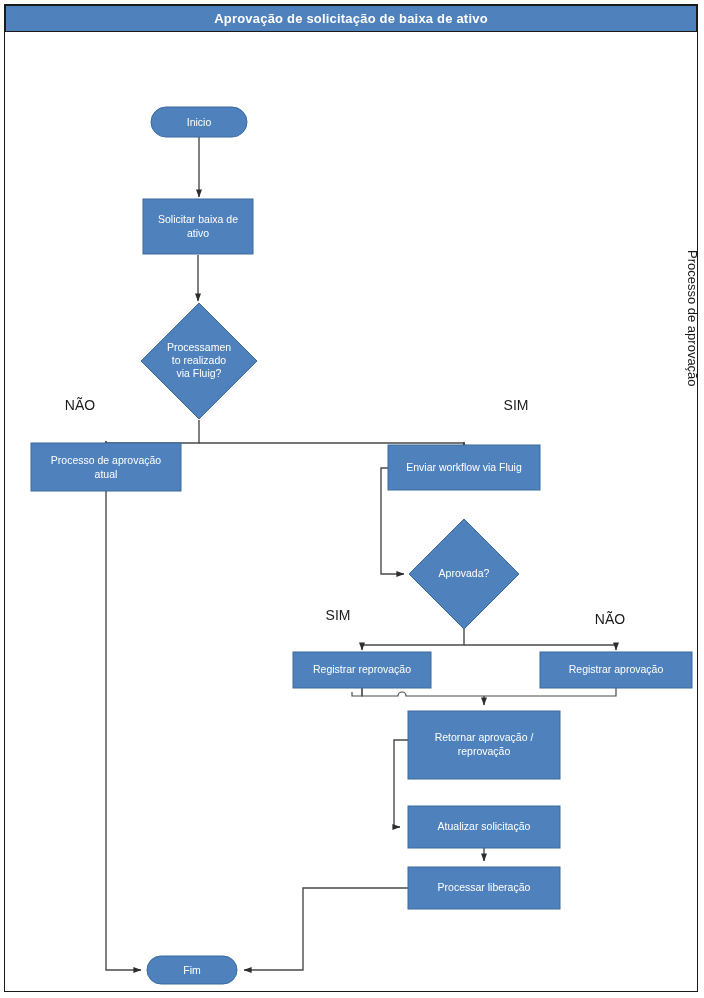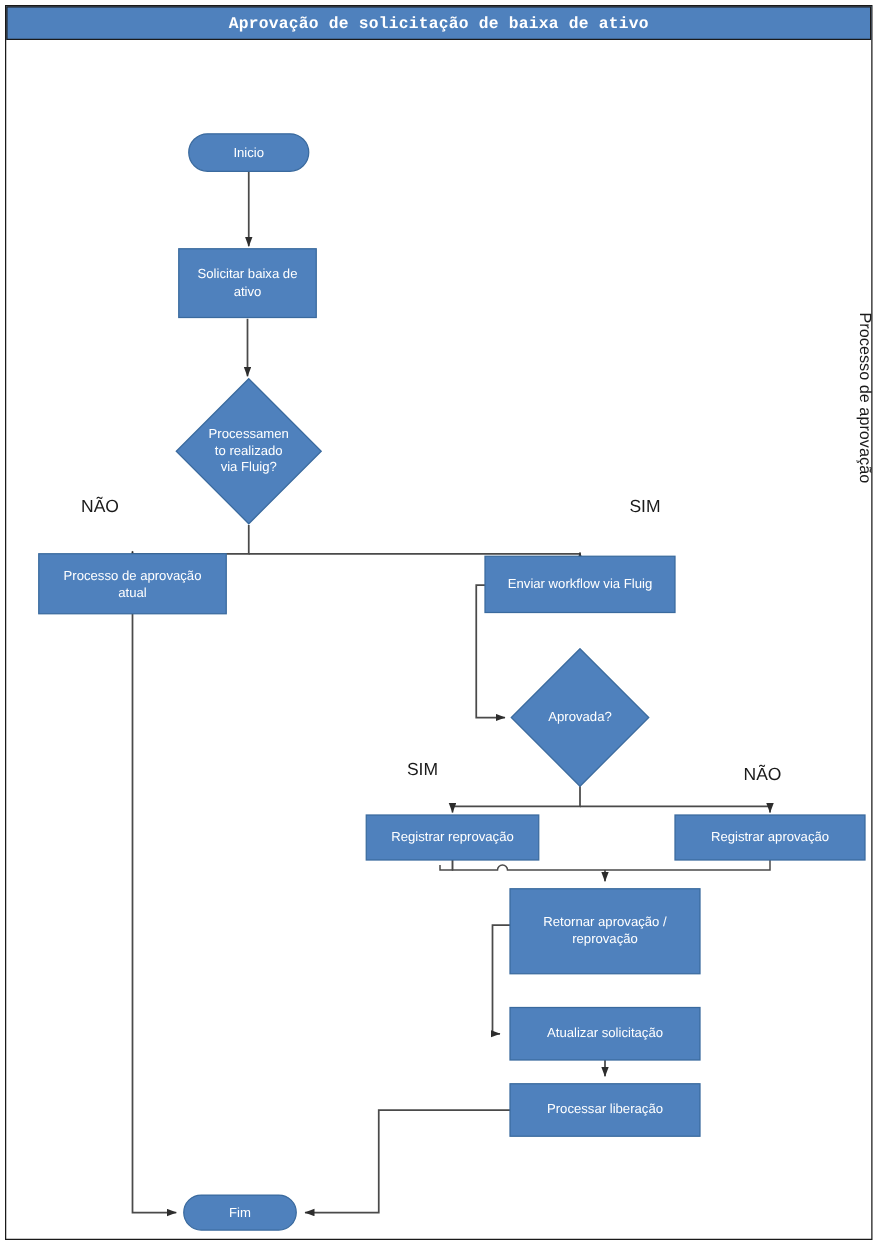--- a/index.html
+++ b/index.html
@@ -37,21 +37,20 @@
     display: flex;
     align-items: center;
     justify-content: center;
   }
   .title-text {
     color: #ffffff;
     font-size: 13px;
     font-weight: bold;
     letter-spacing: 0.2px;
     white-space: nowrap;
-    font-family: Liberation Mono, monospace;
   }
   .pool-label {
     position: absolute;
     right: 4px;
     top: 250px;
     width: 22px;
     height: 180px;
     color: #1a1a1a;
     font-size: 13px;
     white-space: nowrap;

